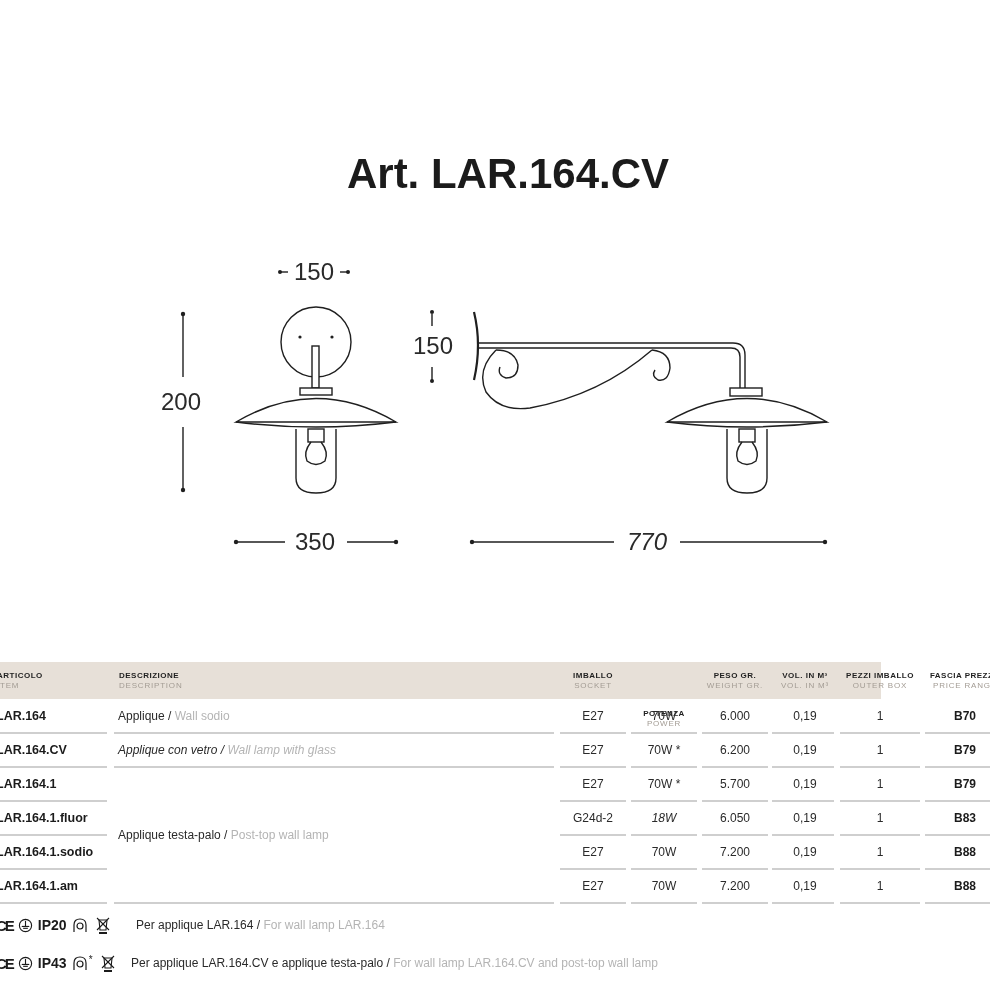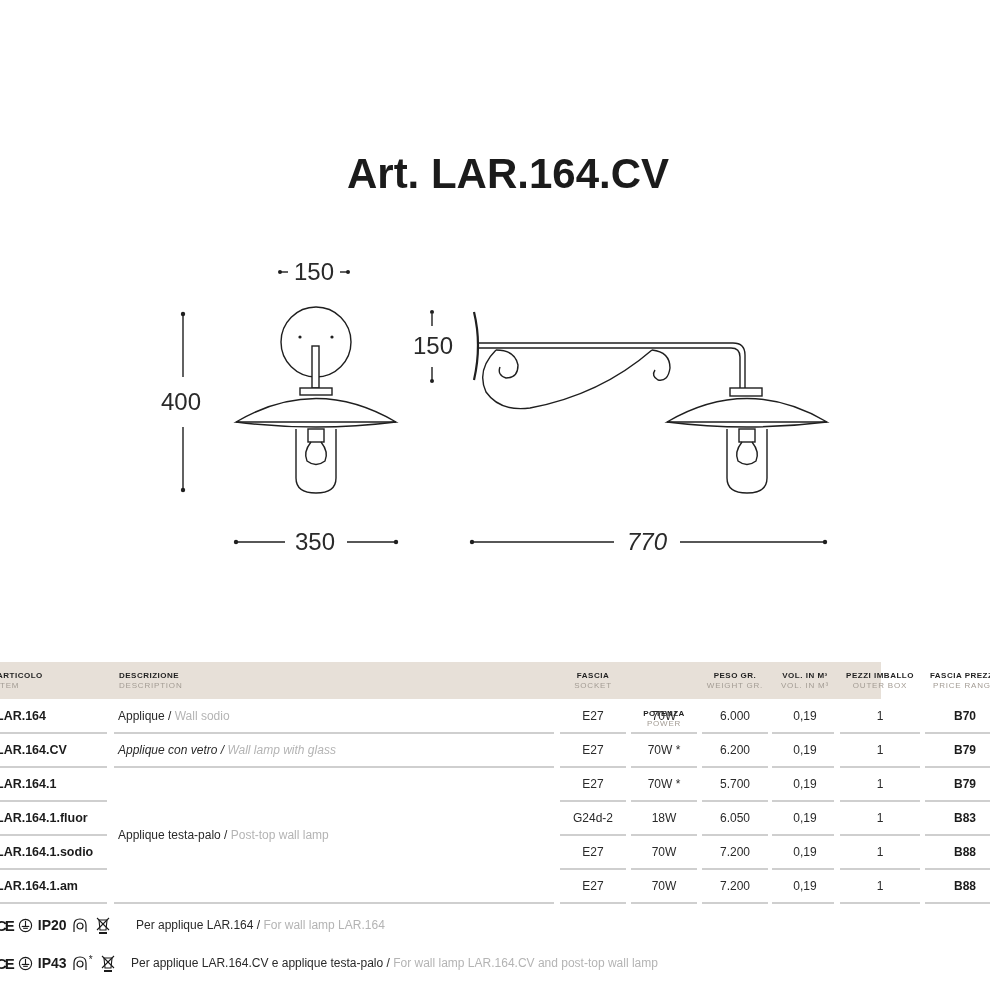--- a/index.html
+++ b/index.html
@@ -105,37 +105,37 @@
     <circle cx="432" cy="312" r="2"></circle>
       <circle cx="432" cy="381" r="2"></circle>
     <circle cx="472" cy="542" r="2.2"></circle>
       <circle cx="825" cy="542" r="2.2"></circle>
     <circle cx="300" cy="337" r="1.6"></circle>
       <circle cx="332" cy="337" r="1.6"></circle>
   </g>
 </svg>
 
 <div class="dim-label" style="left:294px;top:260px;">150</div>
-<div class="dim-label" style="left:161px;top:390px;">400</div>
+<div class="dim-label" style="left:161px;top:390px;">200</div>
 <div class="dim-label" style="left:295px;top:530px;">350</div>
 <div class="dim-label" style="left:413px;top:334px;">150</div>
 <div class="dim-label" style="left:627px;top:530px;font-style:italic;">770</div>
 
 <div class="table">
   <div class="thead">
     <div class="th" style="left:-3px;">
         <span class="it">ARTICOLO</span>
         <span class="en">ITEM</span>
       </div>
     <div class="th" style="left:119px;">
         <span class="it">DESCRIZIONE</span>
         <span class="en">DESCRIPTION</span>
       </div>
     <div class="th c" style="left:560px;width:66px;">
-        <span class="it">FASCIA</span>
+        <span class="it">IMBALLO</span>
         <span class="en">SOCKET</span>
       </div>
     <div class="th c" style="left:631px;width:66px;margin-top:38px;">
         <span class="it">POTENZA</span>
         <span class="en">POWER</span>
       </div>
     <div class="th c" style="left:702px;width:66px;">
         <span class="it">PESO GR.</span>
         <span class="en">WEIGHT GR.</span>
       </div>
@@ -183,21 +183,21 @@
     <div class="cell c" style="left:631px;width:66px;">70W *</div>
     <div class="cell c" style="left:702px;width:66px;">5.700</div>
     <div class="cell c" style="left:772px;width:66px;">0,19</div>
     <div class="cell c" style="left:840px;width:80px;">1</div>
     <div class="cell c price" style="left:925px;width:80px;">B79</div>
   </div>
 
   <div class="row" style="top:139px;">
     <div class="cell code">LAR.164.1.fluor</div>
     <div class="cell c" style="left:560px;width:66px;">G24d-2</div>
-    <div class="cell c" style="left:631px;width:66px;">18W</div>
+    <div class="cell c" style="left:631px;width:66px;font-style:italic;">18W</div>
     <div class="cell c" style="left:702px;width:66px;">6.050</div>
     <div class="cell c" style="left:772px;width:66px;">0,19</div>
     <div class="cell c" style="left:840px;width:80px;">1</div>
     <div class="cell c price" style="left:925px;width:80px;">B83</div>
   </div>
 
   <div class="row" style="top:173px;">
     <div class="cell code">LAR.164.1.sodio</div>
     <div class="cell c" style="left:560px;width:66px;">E27</div>
     <div class="cell c" style="left:631px;width:66px;">70W</div>

